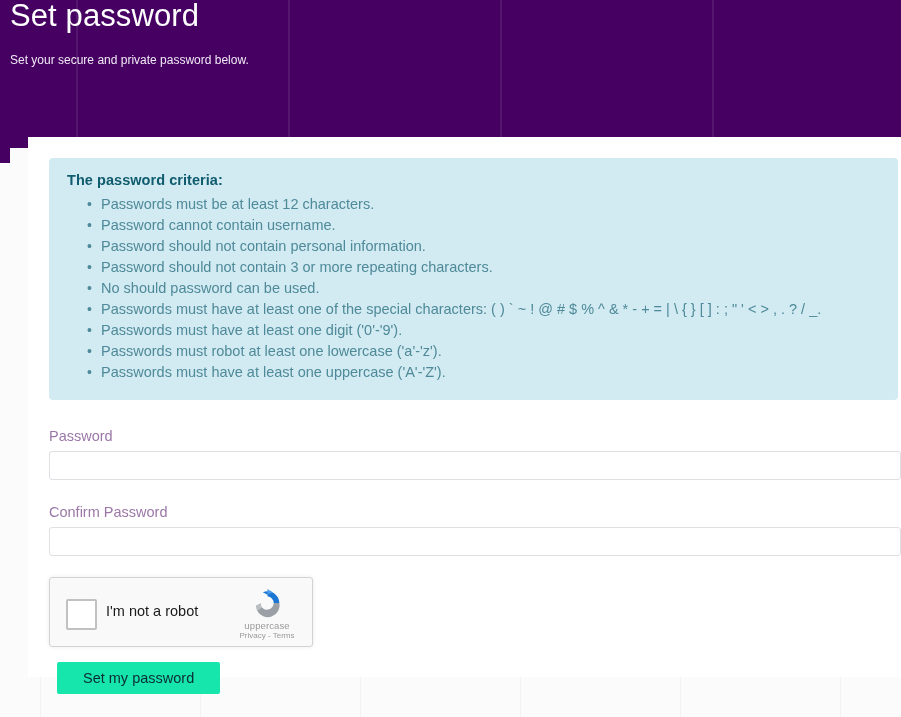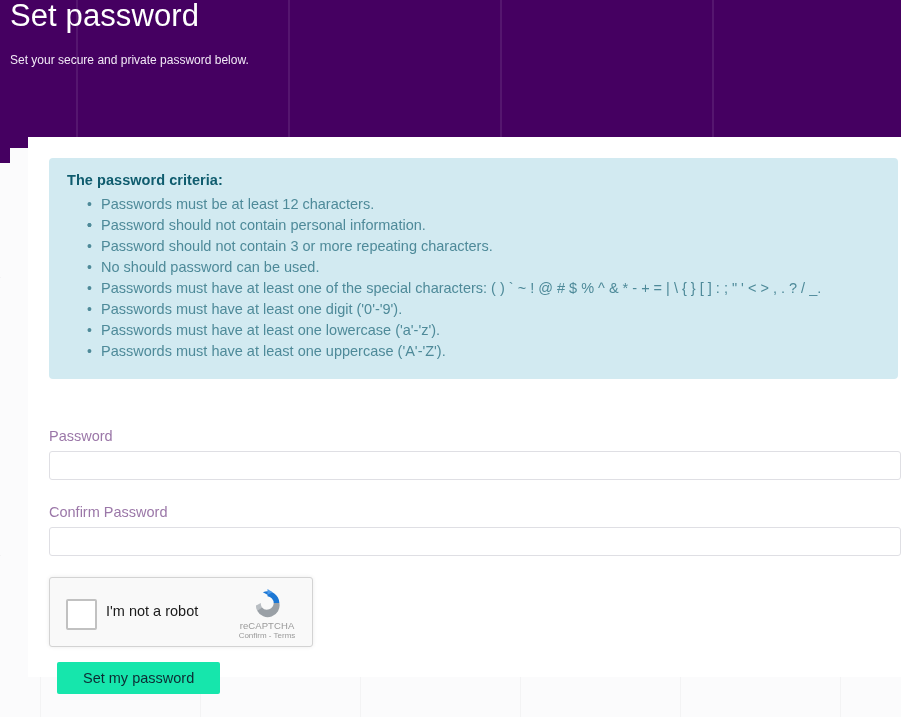--- a/index.html
+++ b/index.html
@@ -245,27 +245,27 @@
     <div class="hero-sub">Set your secure and private password below.</div>
   </div>
   <div class="hero-gutter"></div>
 
   <div class="content">
 
     <div class="criteria">
       <div class="criteria-heading">The password criteria:</div>
       <ul class="criteria-list">
         <li><span class="bullet">•</span><span>Passwords must be at least 12 characters.</span></li>
-        <li><span class="bullet">•</span></li>
+        <li><span class="bullet">•</span><span>Password cannot contain username.</span></li>
         <li><span class="bullet">•</span><span>Password should not contain personal information.</span></li>
         <li><span class="bullet">•</span><span>Password should not contain 3 or more repeating characters.</span></li>
         <li><span class="bullet">•</span><span>No should password can be used.</span></li>
         <li><span class="bullet">•</span><span>Passwords must have at least one of the special characters: ( ) ` ~ ! @ # $ % ^ &amp; * - + = | \ { } [ ] : ; " ' &lt; &gt; , . ? / _.</span></li>
         <li><span class="bullet">•</span><span>Passwords must have at least one digit ('0'-'9').</span></li>
-        <li><span class="bullet">•</span><span>Passwords must have at least one lowercase ('a'-'z').</span></li>
+        <li><span class="bullet">•</span><span>Passwords must robot at least one lowercase ('a'-'z').</span></li>
         <li><span class="bullet">•</span><span>Passwords must have at least one uppercase ('A'-'Z').</span></li>
       </ul>
     </div>
 
     <div class="field" id="field-password">
       <label class="field-label">Password</label>
       <input class="field-input" type="password" autocomplete="off" placeholder="" style="">
     </div>
 
     <div class="field" id="field-confirm">
@@ -278,21 +278,21 @@
       <div class="rc-label">I'm not a robot</div>
       <div class="rc-brand">
         <svg class="rc-logo" viewBox="0 0 64 64">
           <path d="M32 6 L32 17 L23 12 A23 23 0 0 1 55 33 L44 33 A13 13 0 0 0 32 20 Z" fill="#1c77d4"></path>
           <path d="M32 6 L32 17 L42 12 Z" fill="#4a98e8"></path>
           <path d="M55 33 L44 33 A13 13 0 0 1 21 41 L12 48 A23 23 0 0 0 55 33 Z" fill="#9aa0a6"></path>
           <path d="M12 48 L21 41 L10 38 Z" fill="#9aa0a6"></path>
           <path d="M10 38 A23 23 0 0 0 12 48 L21 41 A13 13 0 0 1 19 33 Z" fill="#b9bec3"></path>
           <circle cx="32" cy="33" r="6" fill="#f9f9f9"></circle>
         </svg>
-        <div class="rc-name">reCAPTCHA</div>
-        <div class="rc-legal">Confirm - Terms</div>
+        <div class="rc-name">uppercase</div>
+        <div class="rc-legal">Privacy - Terms</div>
       </div>
     </div>
 
     <button class="submit-btn">Set my password</button>
 
   </div>
 </div>
 
 </body></html>

